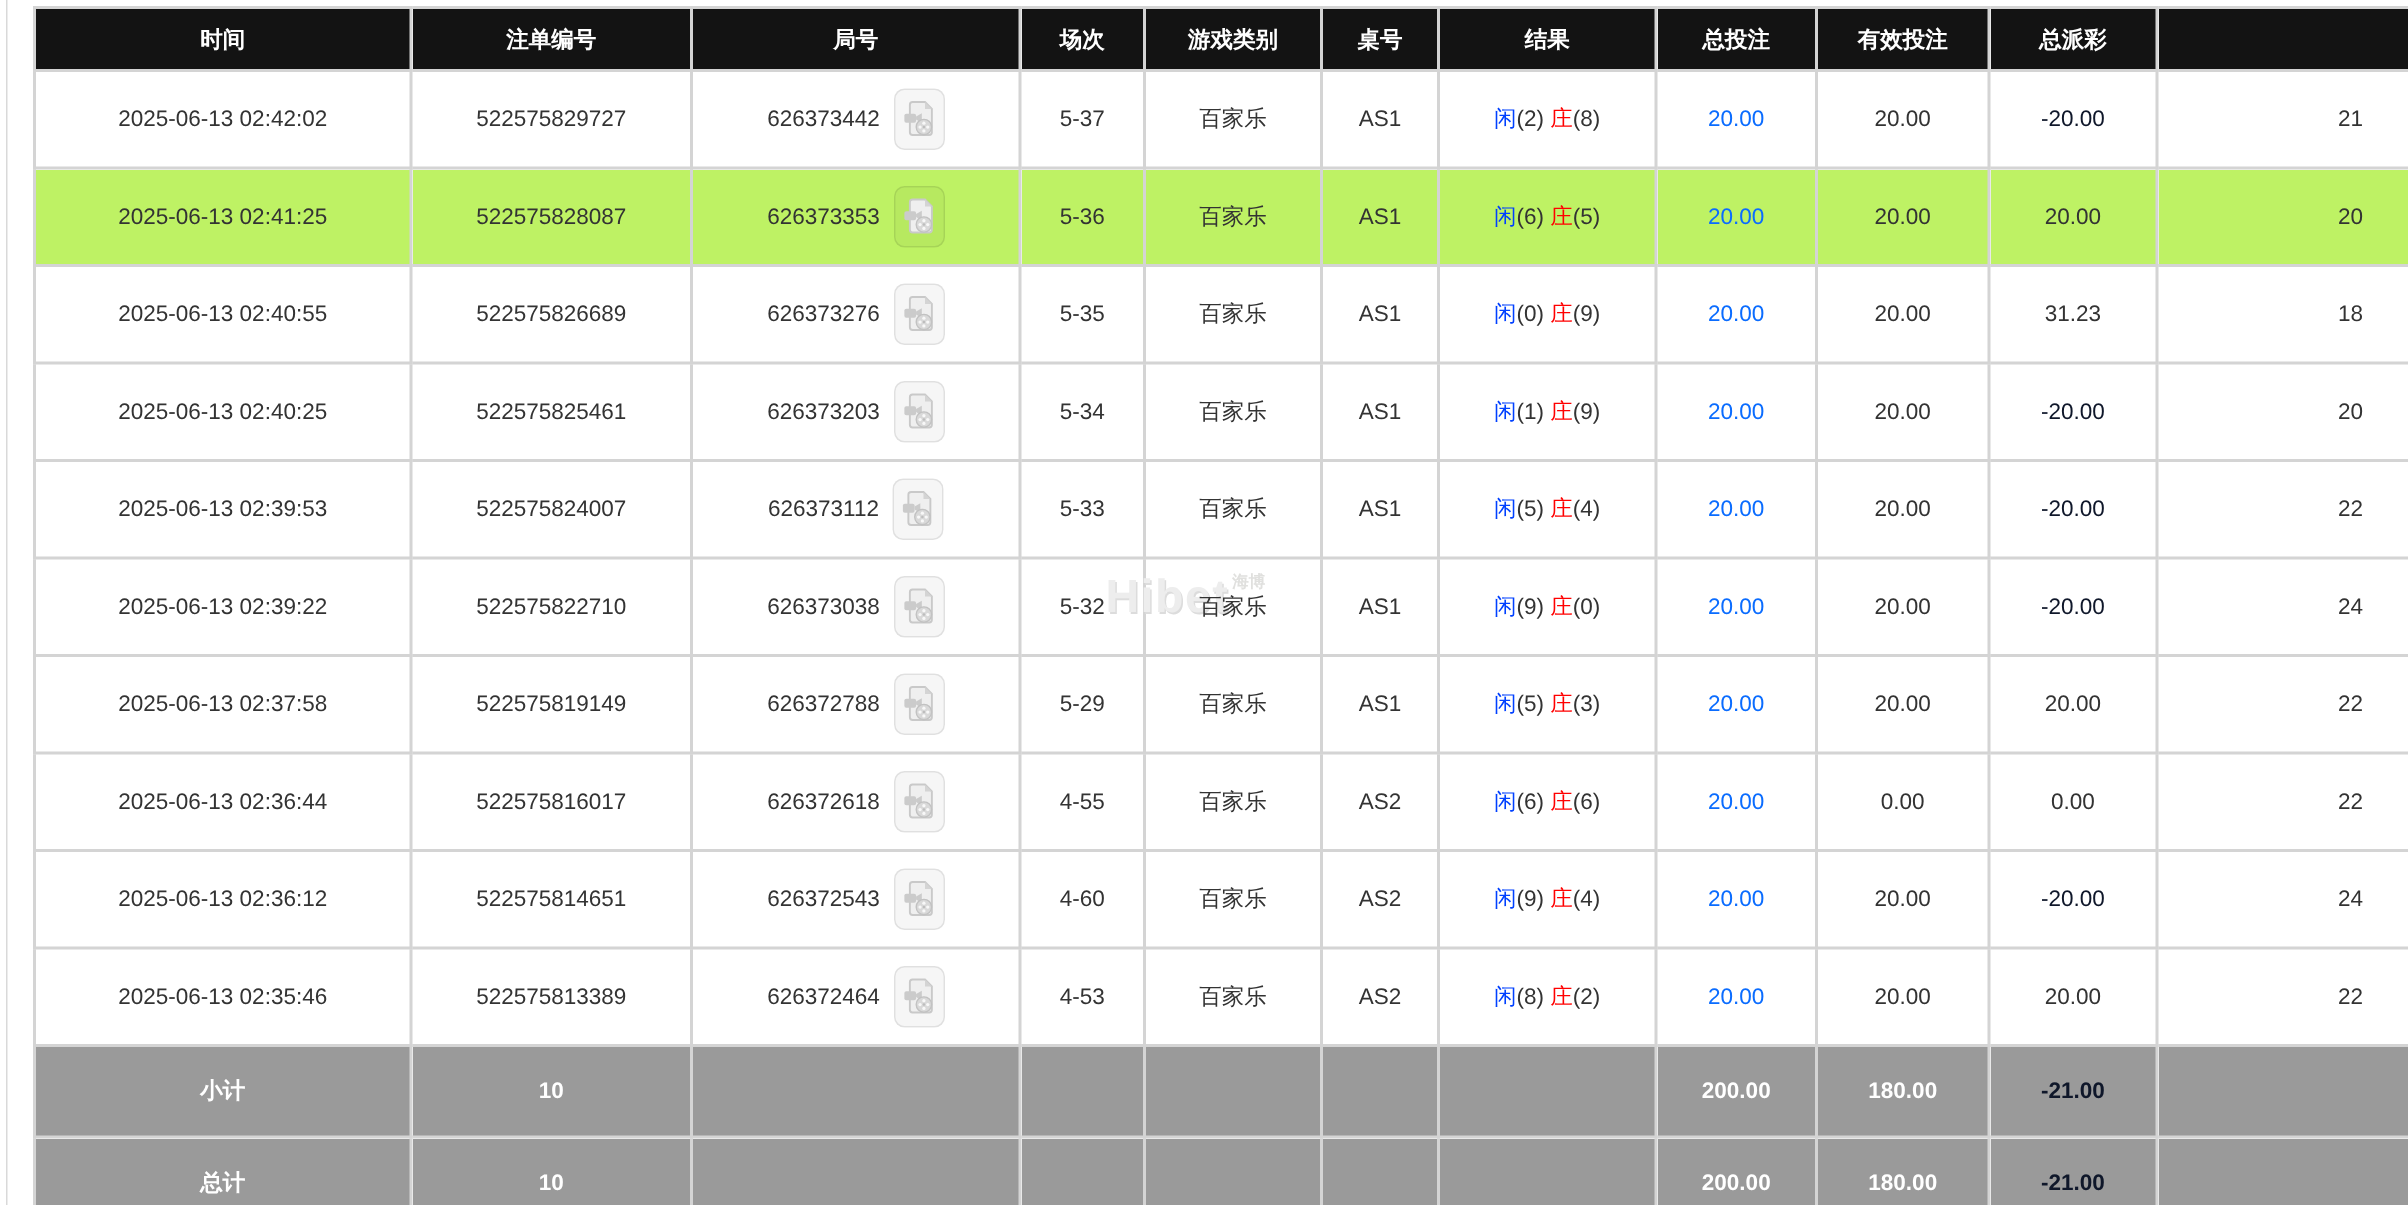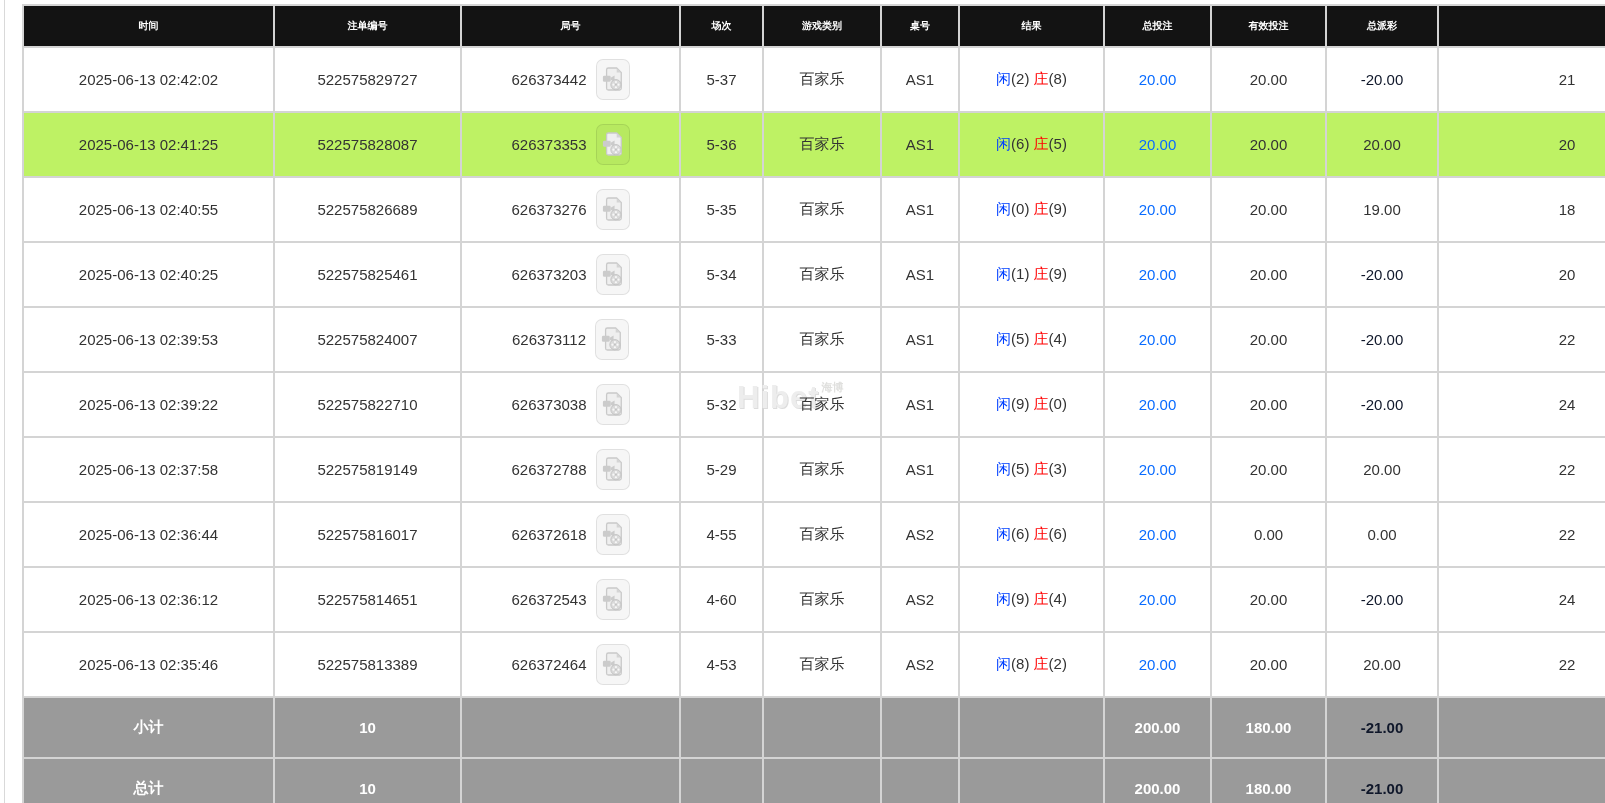--- a/index.html
+++ b/index.html
@@ -23,21 +23,21 @@
     width: 1673px;
   }
   th, td {
     border: 2px solid #d4d4d4;
     text-align: center; padding: 0;
     font-size: 15px; color: #333;
     overflow: hidden; white-space: nowrap;
   }
   thead th {
     background: #131313; color: #ffffff;
-    font-weight: bold; height: 42px; font-size: 10px;
+    font-weight: bold; height: 42px; font-size: 15px;
   }
   tbody td { height: 65px; background: #ffffff; }
   tbody tr.hl td { background: #bef264; }
   tfoot td {
     background: #9a9a9a; color: #ffffff;
     font-weight: bold; height: 61px;
   }
   td > span, td > button { position: relative; z-index: 4; }
   .red { color: #0f172a; }
   .blue-link { color: #0a6cff; cursor: pointer; }
@@ -164,21 +164,21 @@
                   <circle cx="12.4" cy="20.2" r="1.2" fill="#f8f8f8"></circle>
                   <circle cx="18" cy="20.2" r="1.2" fill="#f8f8f8"></circle>
                   <circle cx="15.2" cy="20.2" r="0.9" fill="#bdbdbd"></circle>
                 </svg></button></td>
             <td><span>5-35</span></td>
             <td><span>百家乐</span></td>
             <td><span>AS1</span></td>
             <td><span class="player">闲</span><span>(0)</span><span> </span><span class="banker">庄</span><span>(9)</span></td>
             <td><span class="blue-link">20.00</span></td>
             <td><span>20.00</span></td>
-            <td><span>19.00</span></td>
+            <td><span>31.23</span></td>
             <td><span>18</span></td>
           </tr>
           <tr>
             <td><span>2025-06-13 02:40:25</span></td>
             <td><span>522575825461</span></td>
             <td><span class="num">626373203</span><button class="video-btn"><svg viewBox="0 0 24 28" width="22" height="26">
                   <path d="M7 2 h9 l5 5 v17 a2 2 0 0 1 -2 2 H7 a2 2 0 0 1 -2 -2 V4 a2 2 0 0 1 2 -2 z" fill="#efefef" stroke="#c9c9c9" stroke-width="1.4"></path>
                   <path d="M16 2 l5 5 h-5 z" fill="#d4d4d4"></path>
                   <rect x="1" y="10.5" width="8.5" height="6.5" rx="1.4" fill="#cbcbcb"></rect>
                   <path d="M9.5 12.6 l4.2 -2.4 v7 l-4.2 -2.4 z" fill="#cbcbcb"></path>

